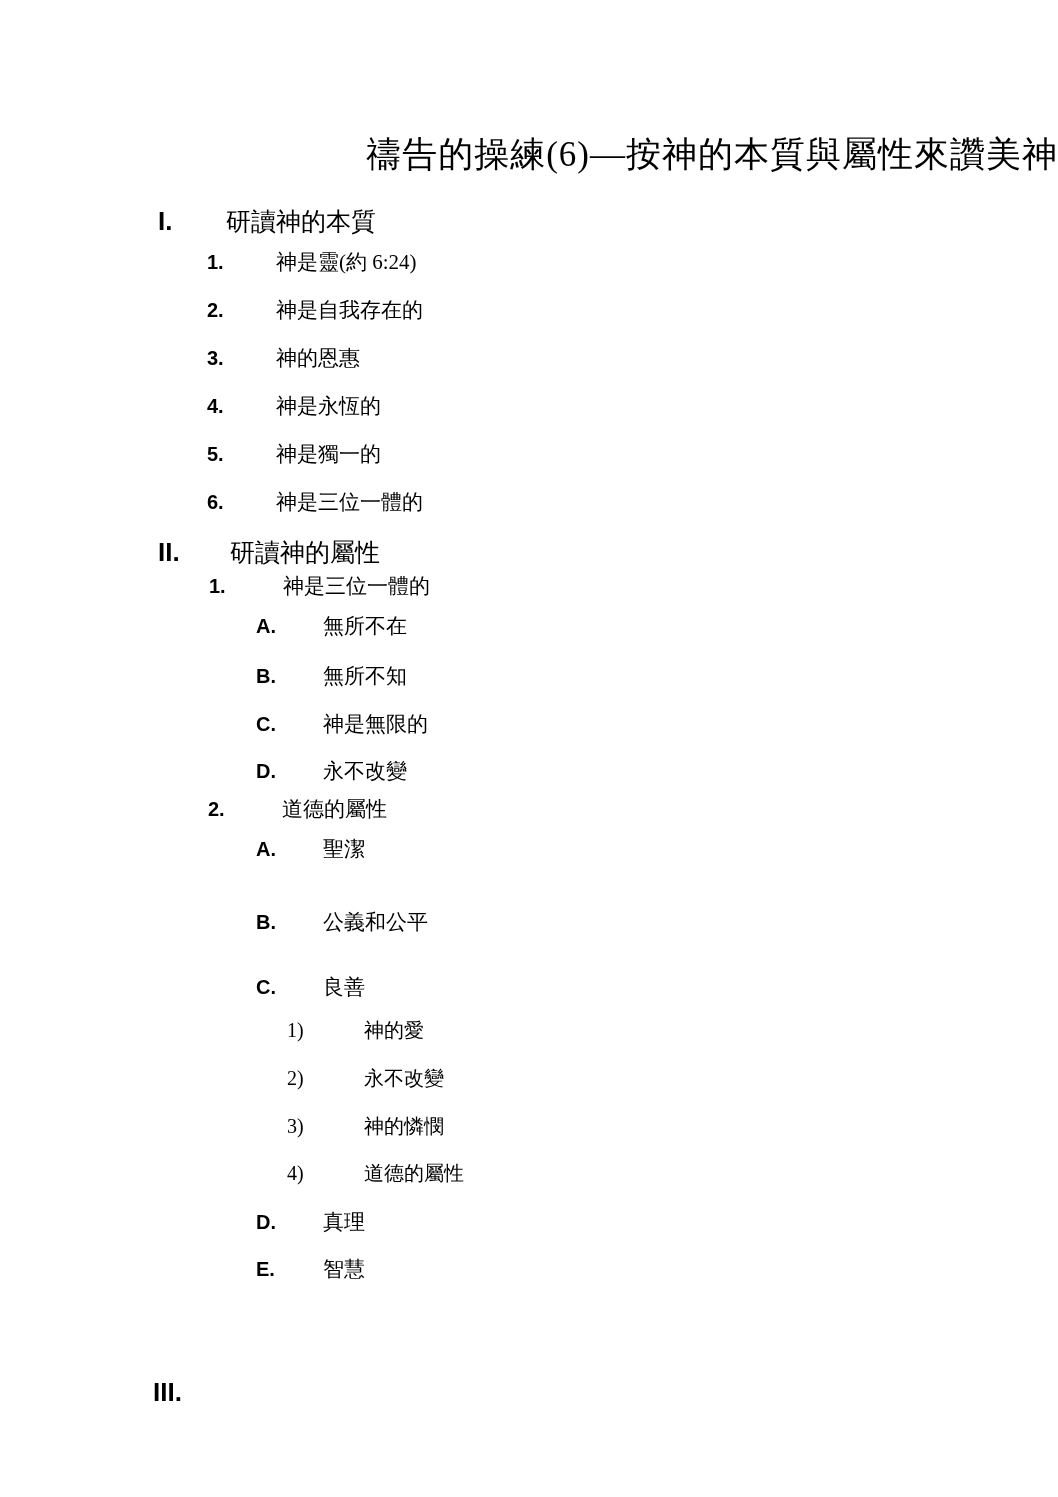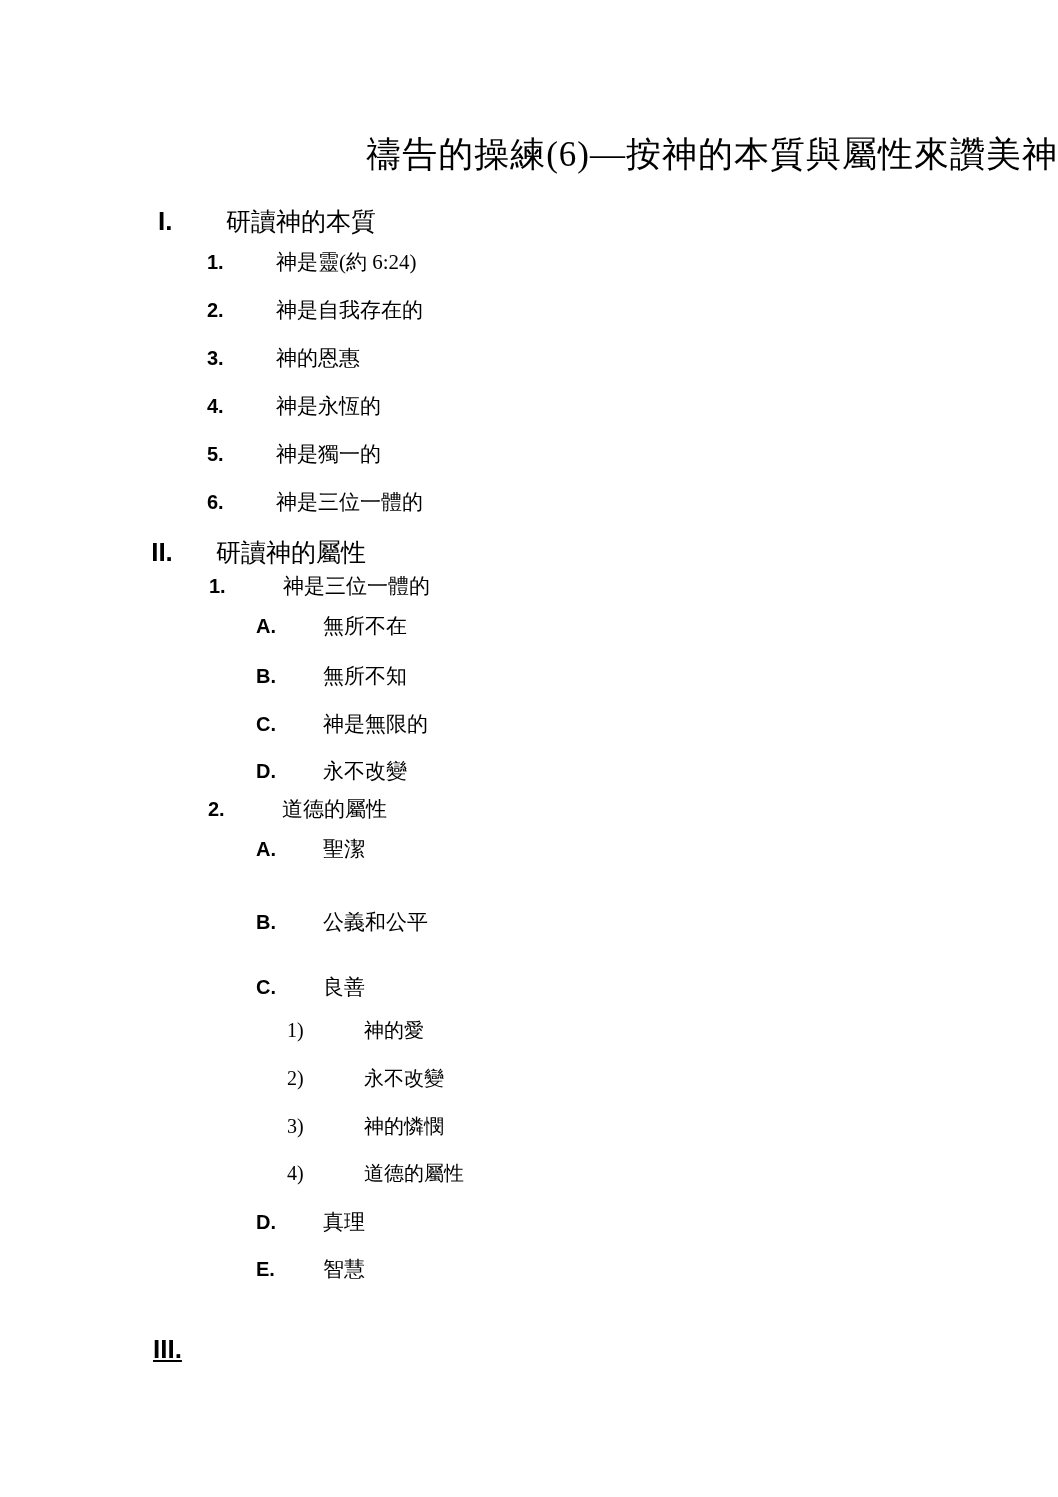--- a/index.html
+++ b/index.html
@@ -43,23 +43,23 @@
     font-size: 35px;
     letter-spacing: 1px;
     line-height: 1.2;
   }
 
   
   .sec-head { font-size: 25px; }
   .sec-head .marker { font-size: 26px; }
   .sec1-head  { top: 205px;  left: 158px; }
   .sec1-head .marker { width: 32px; }
-  .sec2-head  { top: 536px;  left: 144px; text-align: center; }
+  .sec2-head  { top: 536px;  left: 158px; }
   .sec2-head .marker { width: 36px; }
-  .sec3-head  { top: 1333px; left: 153px; text-decoration: underline; }
+  .sec3-head  { top: 1376px; left: 153px; }
   .sec3-head .marker { width: 39px; }
   .sec3-head .txt { white-space: normal; }
 
   
   .lv1 { font-size: 21px; }
   .lv1 .marker { width: 33px; font-size: 20px; }
   .i1 { top: 249px; left: 207px; }
   .i2 { top: 297px; left: 207px; }
   .i3 { top: 345px; left: 207px; }
   .i4 { top: 393px; left: 207px; }

